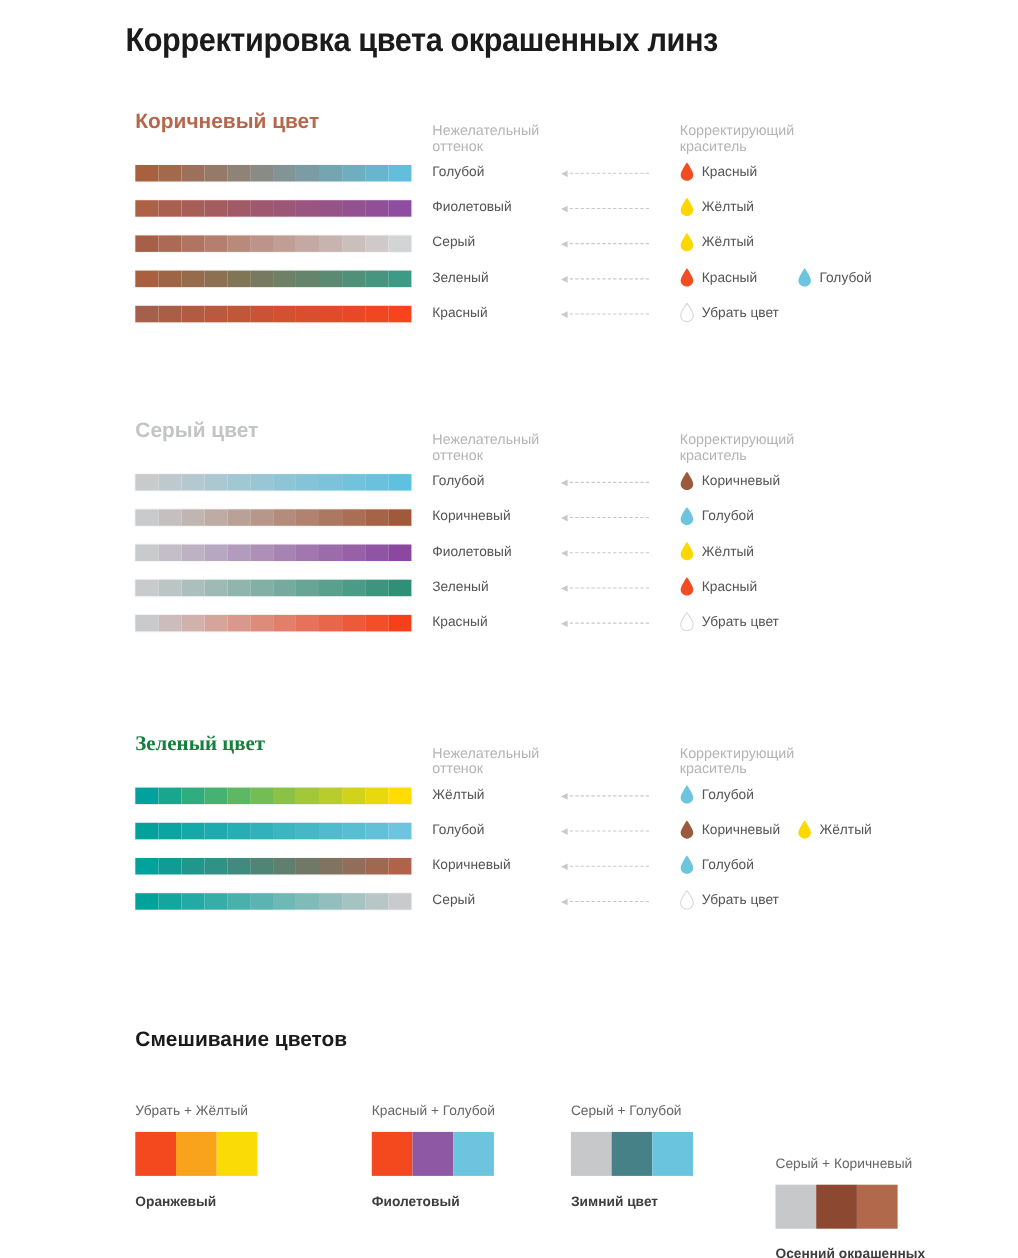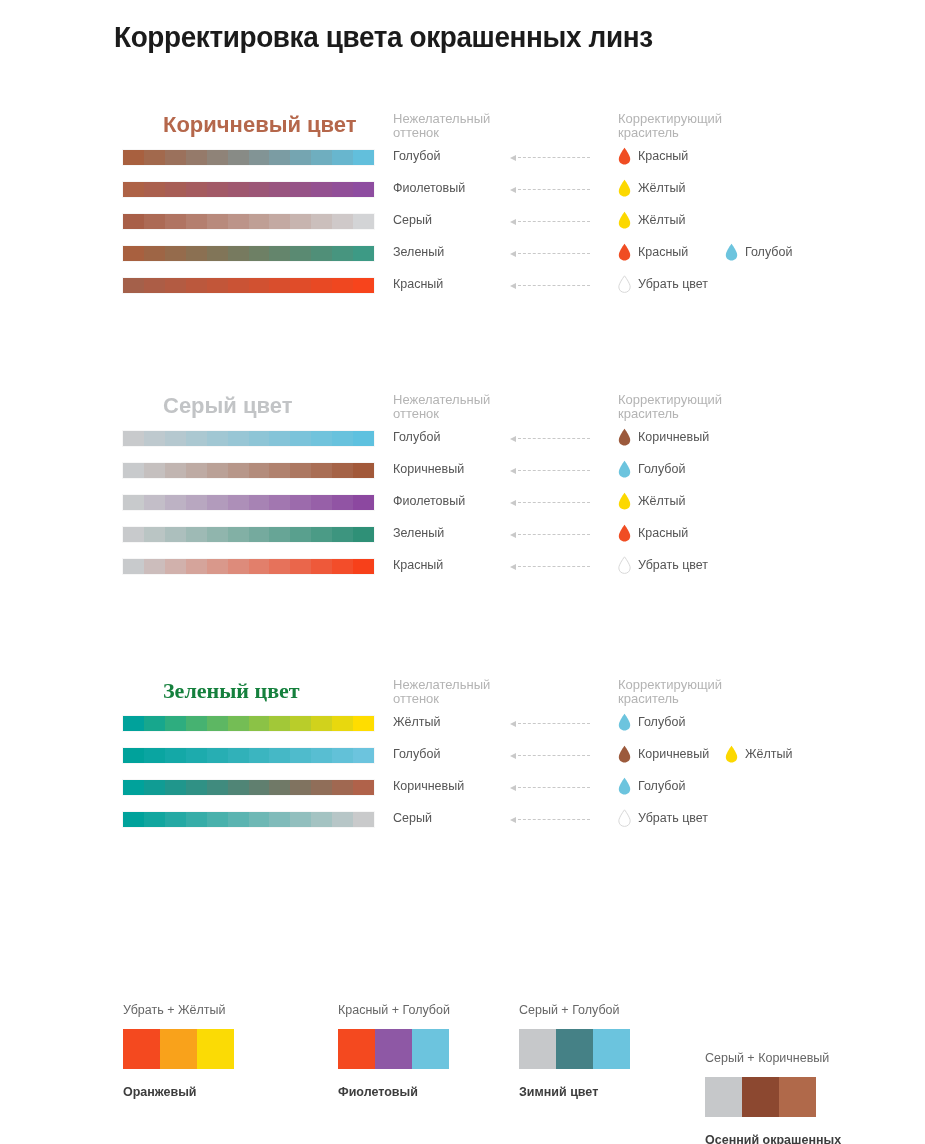--- a/index.html
+++ b/index.html
@@ -21,24 +21,23 @@
     letter-spacing:-0.4px;
     color:#1b1b1b;
     white-space:nowrap;
     transform:scaleX(0.93);
     transform-origin:left center;
   }
 
   
   .section{position:absolute; left:0; width:925px;}
   .section-title{
-    position:absolute; left:123px; top:12px;
-    font-size:22px; font-weight:bold;
+    position:absolute; left:123px; top:0;
+    font-size:19px; font-weight:bold;
     white-space:nowrap;
-    margin-left:40px;
   }
   .col-head{
     position:absolute; top:12px;
     font-size:13px; line-height:14px;
     color:#b4b4b4;
     white-space:pre-line;
   }
   .col-head.unwanted{left:393px;}
   .col-head.corrector{left:618px;}
 
@@ -534,20 +533,21 @@
               <span class="drop-wrap"><svg viewBox="0 0 13 18" width="13" height="18">
                   <path d="M6.5 0.8 C6.5 0.8 12.2 8.4 12.2 11.9 C12.2 15.1 9.7 17.4 6.5 17.4 C3.3 17.4 0.8 15.1 0.8 11.9 C0.8 8.4 6.5 0.8 6.5 0.8 Z" fill="#ffffff" stroke="#d8d8d8" stroke-width="1"></path>
                 </svg></span>
               <span class="dye-label">Убрать цвет</span>
             </div>
           </div>
         </div>
       </div>
     </div>
 
+  <div class="mix-title">Смешивание цветов</div>
   <div class="mix-row" id="mix-host">
       <div class="mix-item c0">
         <div class="mix-head">Убрать + Жёлтый</div>
         <div class="mix-swatches">
           <span style="background: rgb(244, 73, 31);"></span>
           <span style="background: rgb(249, 162, 27);"></span>
           <span style="background: rgb(251, 219, 5);"></span>
         </div>
         <div class="mix-name">Оранжевый</div>
       </div>

